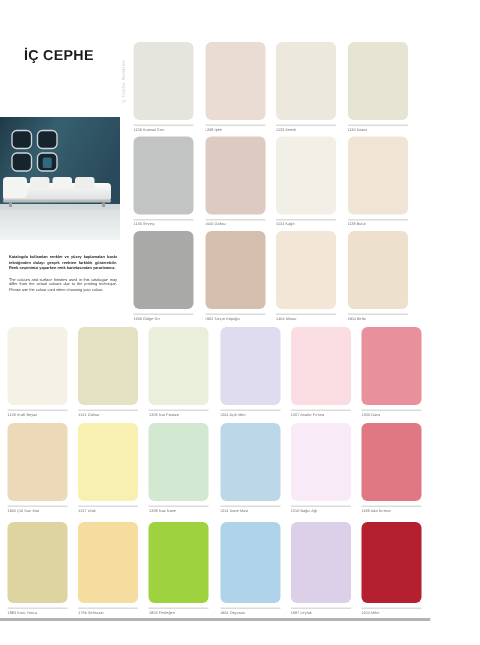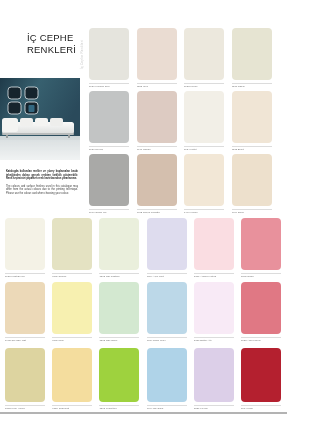--- a/index.html
+++ b/index.html
@@ -24,26 +24,25 @@
 
   
   .title-block {
     position: absolute;
     left: 16px;
     top: 32px;
     width: 70px;
   }
   .title-line {
     font-size: 9.5px;
-    font-weight: normal;
+    font-weight: bold;
     color: #1b1b1b;
     letter-spacing: 0.2px;
     line-height: 12px;
     white-space: nowrap;
-    margin-left: 11px;
   }
 
   
   .spine-text {
     position: absolute;
     left: 80px;
     top: 40px;
     font-size: 3px;
     color: #c9c9c9;
     writing-mode: vertical-rl;
@@ -116,21 +115,20 @@
     background: #b3b3b3;
   }
 </style>
 </head>
 <body>
 
 <div id="page">
 
   <div class="title-block">
     <div class="title-line">İÇ CEPHE</div>
-    <div class="title-line">RENKLERİ</div>
   </div>
 
   <div class="spine-text">İç Cephe Renkleri</div>
 
   <div class="photo">
     <svg width="80" height="82" viewBox="0 0 80 82">
       <defs>
         <linearGradient id="wallgrad" x1="0" y1="0" x2="1" y2="0.4">
           <stop offset="0%" stop-color="#1f3a49"></stop>
           <stop offset="45%" stop-color="#37606f"></stop>

